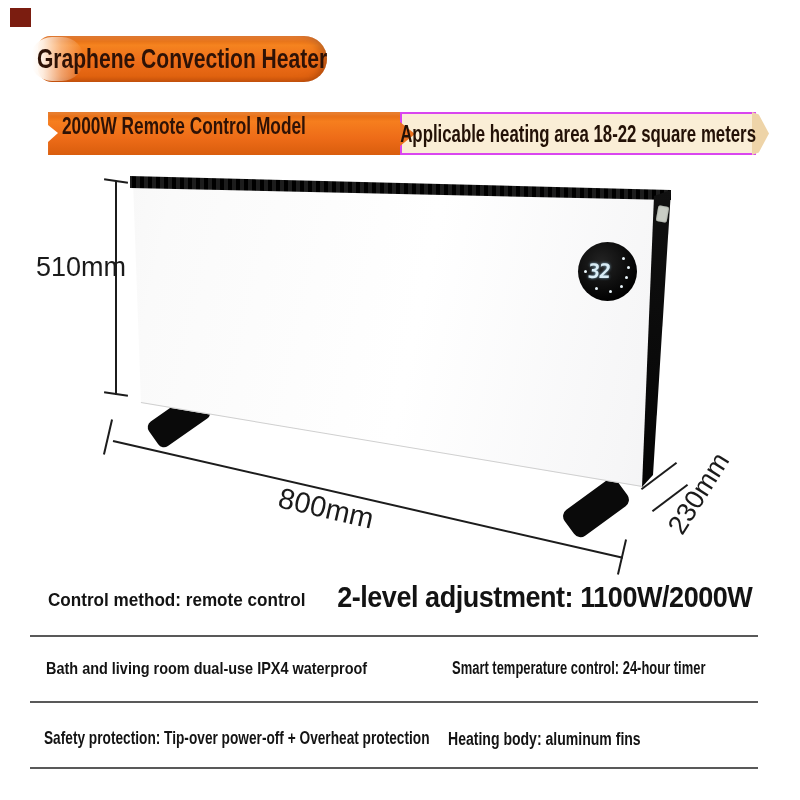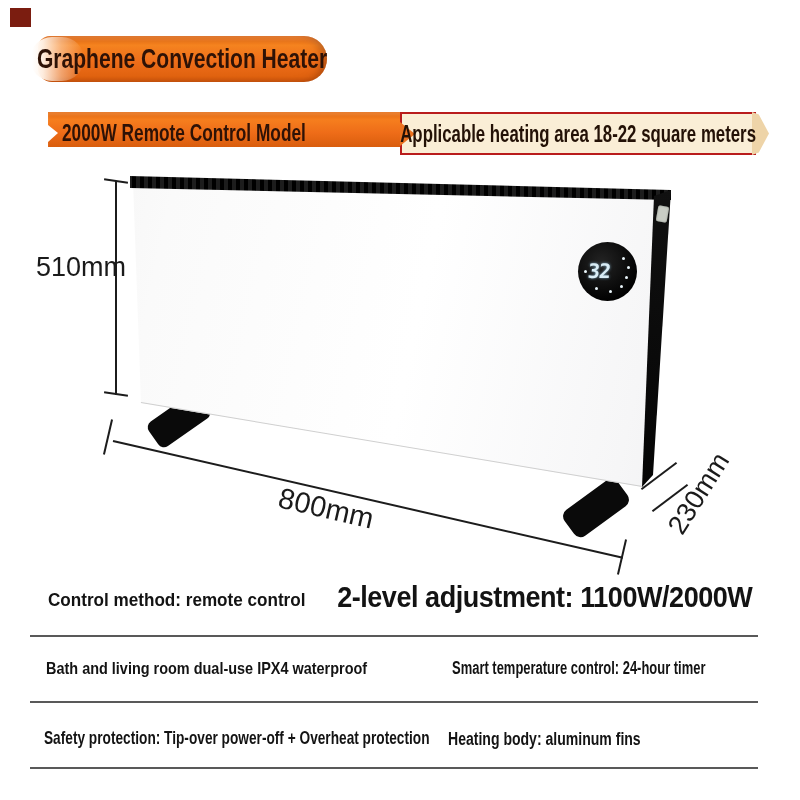--- a/index.html
+++ b/index.html
@@ -16,31 +16,31 @@
     background:linear-gradient(180deg,#d85e0e 0%,#f5831f 20%,#ef6e1a 55%,#e0620f 88%,#c6520c 100%);
     box-shadow:inset -9px 0 10px -5px rgba(125,45,0,.55), inset 0 3px 4px rgba(255,195,140,.35);
     display:flex;align-items:center;justify-content:center;}
   .title-banner::before{content:"";position:absolute;left:-8px;top:1px;bottom:1px;width:54px;
     background:linear-gradient(90deg,#ffffff 4%,rgba(255,243,232,.95) 24%,rgba(255,226,203,.5) 58%,rgba(255,255,255,0) 100%);
     border-radius:45% / 55%;}
   .title-text{font-size:27px;font-weight:700;color:#2e1206;white-space:nowrap;
     transform:scaleX(.78);letter-spacing:0;position:relative;z-index:1;}
 
   
-  .sub-left{left:48px;top:112px;width:359px;height:35px;
+  .sub-left{left:48px;top:112px;width:359px;height:43px;
     background:linear-gradient(180deg,#dd640f 0%,#f67e1e 22%,#ee6c18 60%,#d95d0d 100%);
     box-shadow:inset 0 3px 3px rgba(255,185,125,.3);
-    display:flex;align-items:flex-end;}
+    display:flex;align-items:flex-start;}
   .sub-left::before{content:"";position:absolute;left:0;top:13px;width:0;height:0;
     border-top:8px solid transparent;border-bottom:9px solid transparent;border-left:10px solid #ffffff;}
   .sub-left-text{font-size:24px;font-weight:700;color:#2e1206;white-space:nowrap;
     transform:scaleX(.72);transform-origin:0 50%;margin-left:14px;}
 
   .sub-right{left:400px;top:112px;width:356px;height:43px;background:#faeed6;
-    border:2px solid #b91c1c;box-sizing:border-box;
+    border:2px solid #d946ef;box-sizing:border-box;
     display:flex;align-items:center;justify-content:center;}
   .sub-right-arrow{position:absolute;left:-2px;top:50%;transform:translateY(-50%);
     width:0;height:0;border-top:12px solid transparent;border-bottom:12px solid transparent;
     border-left:15px solid #ec7220;}
   .sub-right-fold{position:absolute;right:-15px;top:-2px;width:17px;height:43px;background:#eed4a8;
     clip-path:polygon(0 0,40% 6%,100% 50%,40% 94%,0 100%);}
   .sub-right-text{font-size:24px;font-weight:700;color:#231106;white-space:nowrap;transform:scaleX(.70);}
 
   
   .scene{inset:0;}

